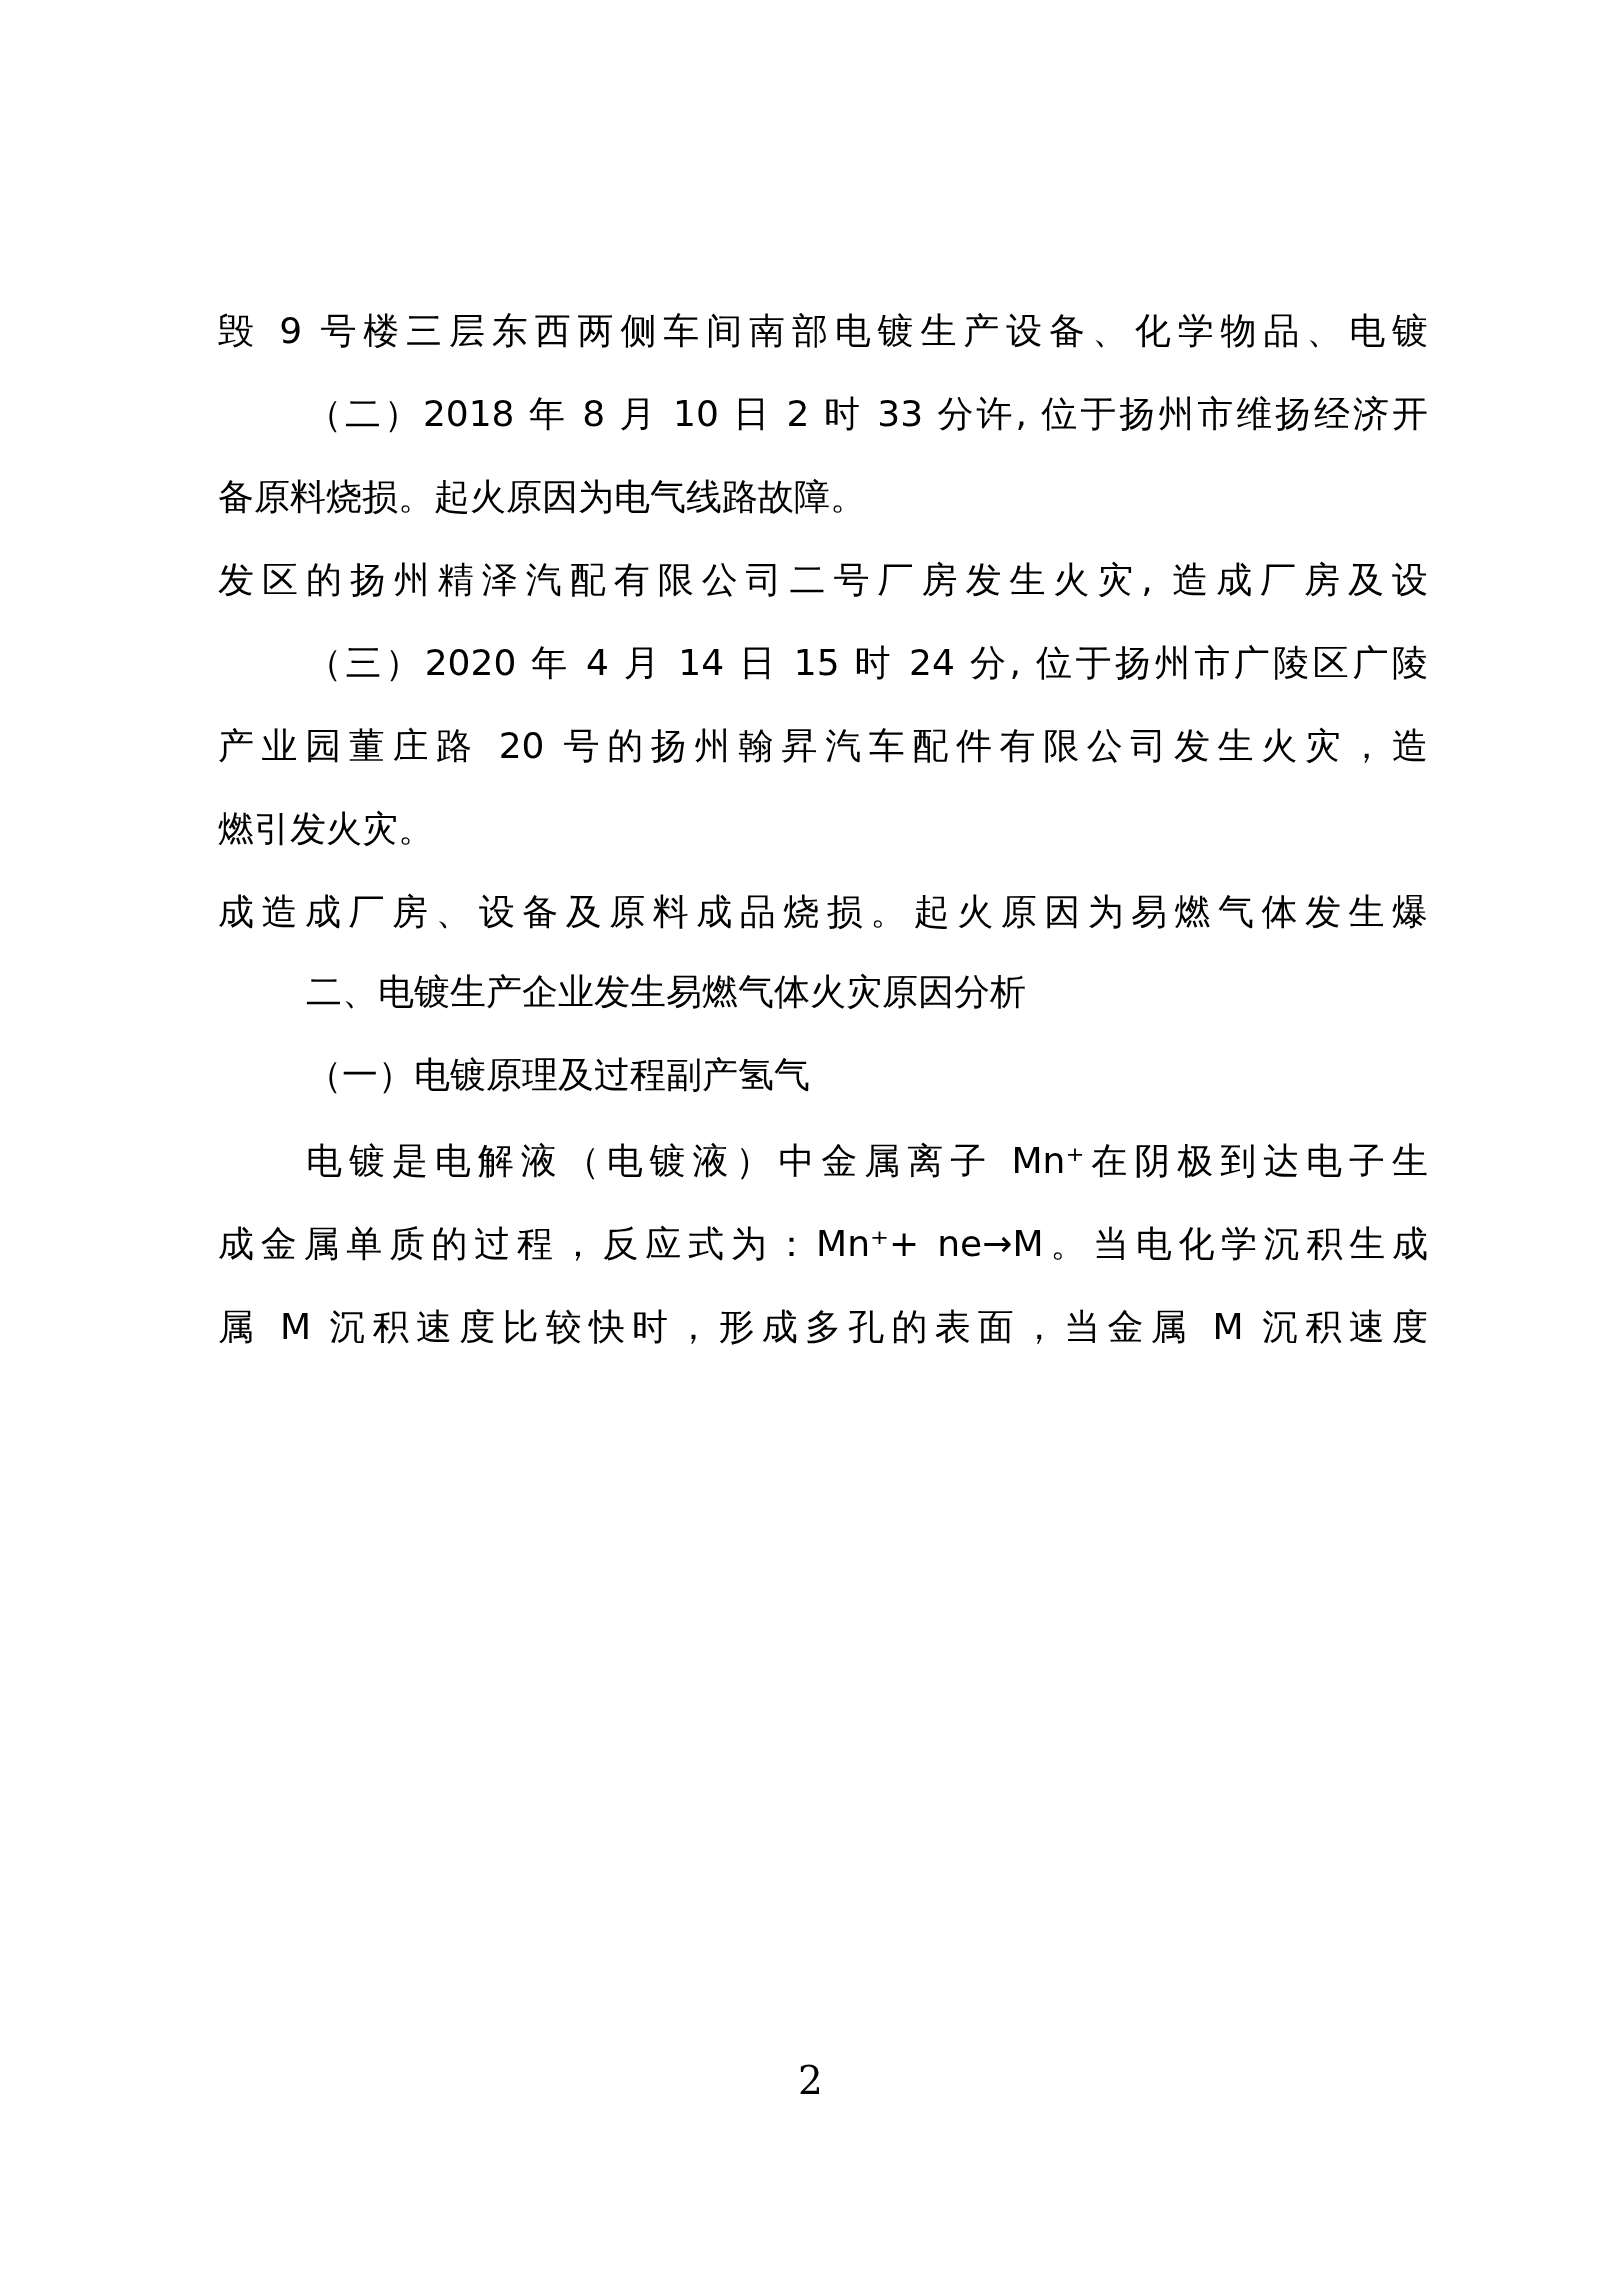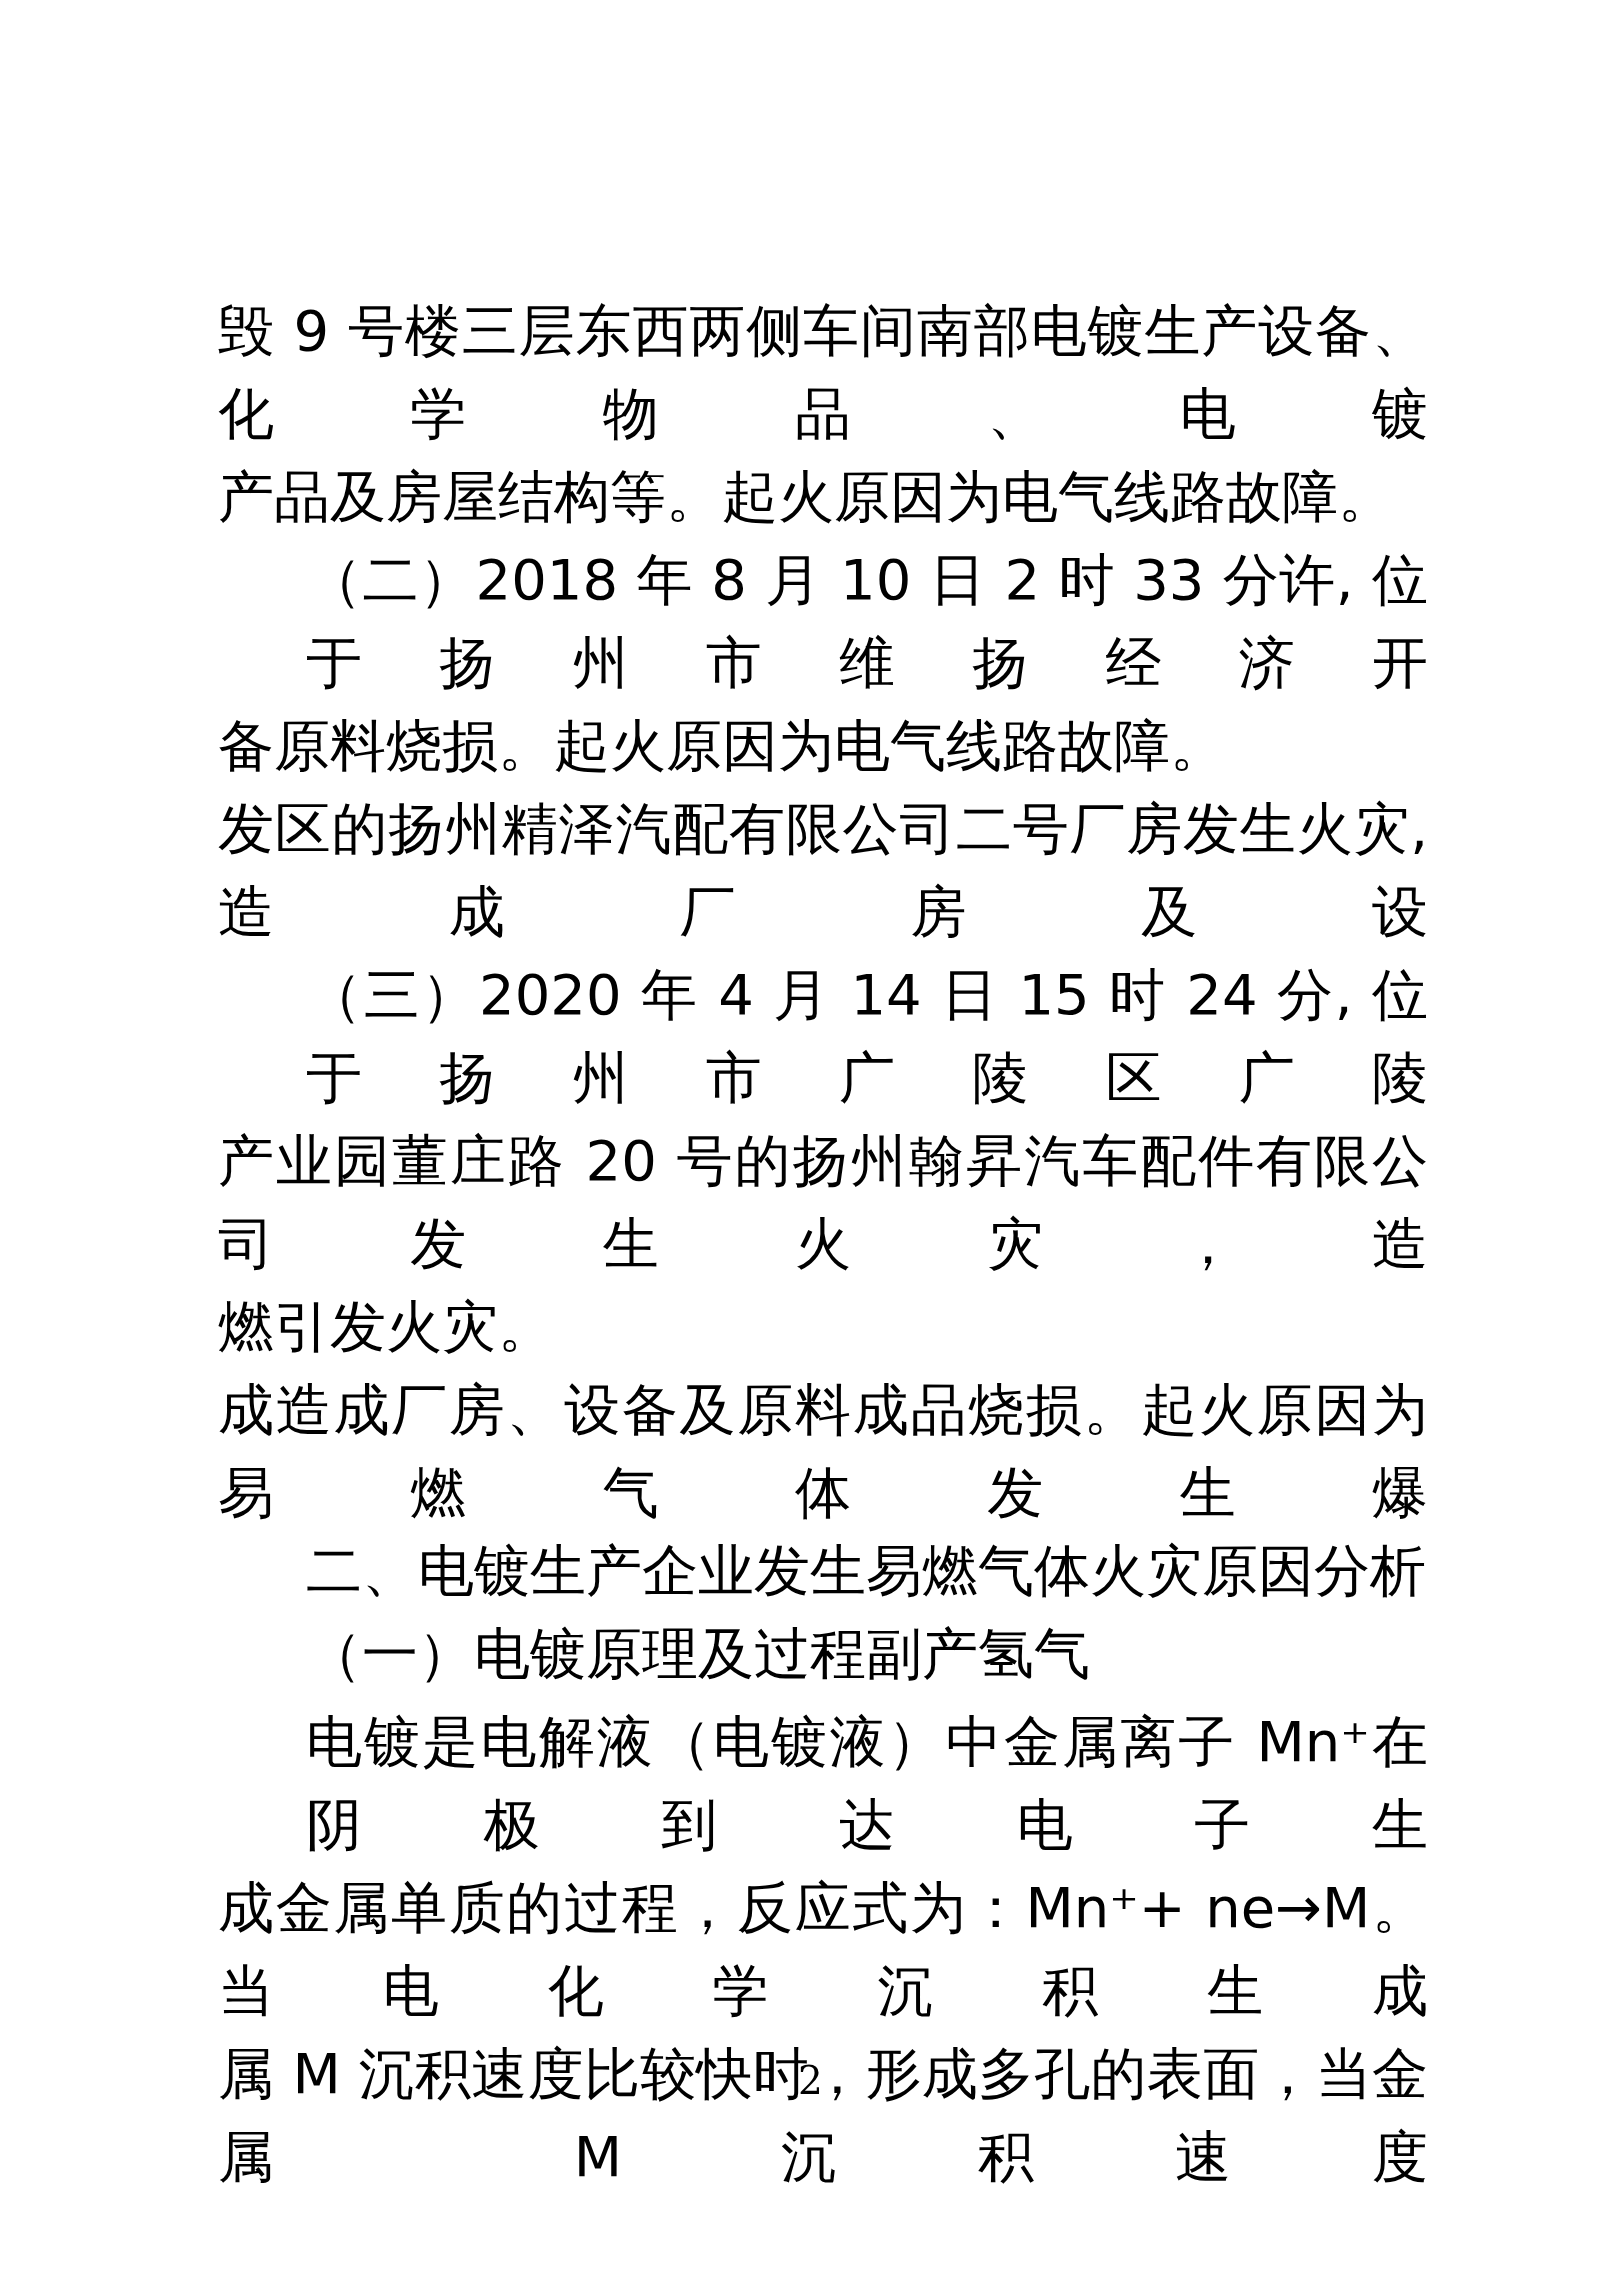--- a/index.html
+++ b/index.html
@@ -18,21 +18,21 @@
   }
   .content {
     position: absolute;
     left: 218px;
     top: 289px;
     width: 1210px;
   }
   
   .doc-line {
     display: block;
-    font-size: 56px;
+    font-size: 36px;
     line-height: 83px;
     color: #000000;
     white-space: pre;
     letter-spacing: 0px;
     font-weight: 400;
   }
   
   .just {
     text-align: justify;
     text-align-last: justify;
@@ -57,21 +57,20 @@
   }
 </style>
 </head>
 <body>
 
 <div class="page">
 
   <div class="content">
 
     <div class="doc-line just">毁 9 号楼三层东西两侧车间南部电镀生产设备、化学物品、电镀</div>
-    <div class="doc-line">产品及房屋结构等。起火原因为电气线路故障。</div>
 
     <div class="doc-line just para-indent">（二）2018 年 8 月 10 日 2 时 33 分许, 位于扬州市维扬经济开</div>
     <div class="doc-line">备原料烧损。起火原因为电气线路故障。</div>
     <div class="doc-line just">发区的扬州精泽汽配有限公司二号厂房发生火灾, 造成厂房及设</div>
 
     <div class="doc-line just para-indent">（三）2020 年 4 月 14 日 15 时 24 分, 位于扬州市广陵区广陵</div>
     <div class="doc-line just">产业园董庄路 20 号的扬州翰昇汽车配件有限公司发生火灾，造</div>
     <div class="doc-line">燃引发火灾。</div>
     <div class="doc-line just">成造成厂房、设备及原料成品烧损。起火原因为易燃气体发生爆</div>
 

